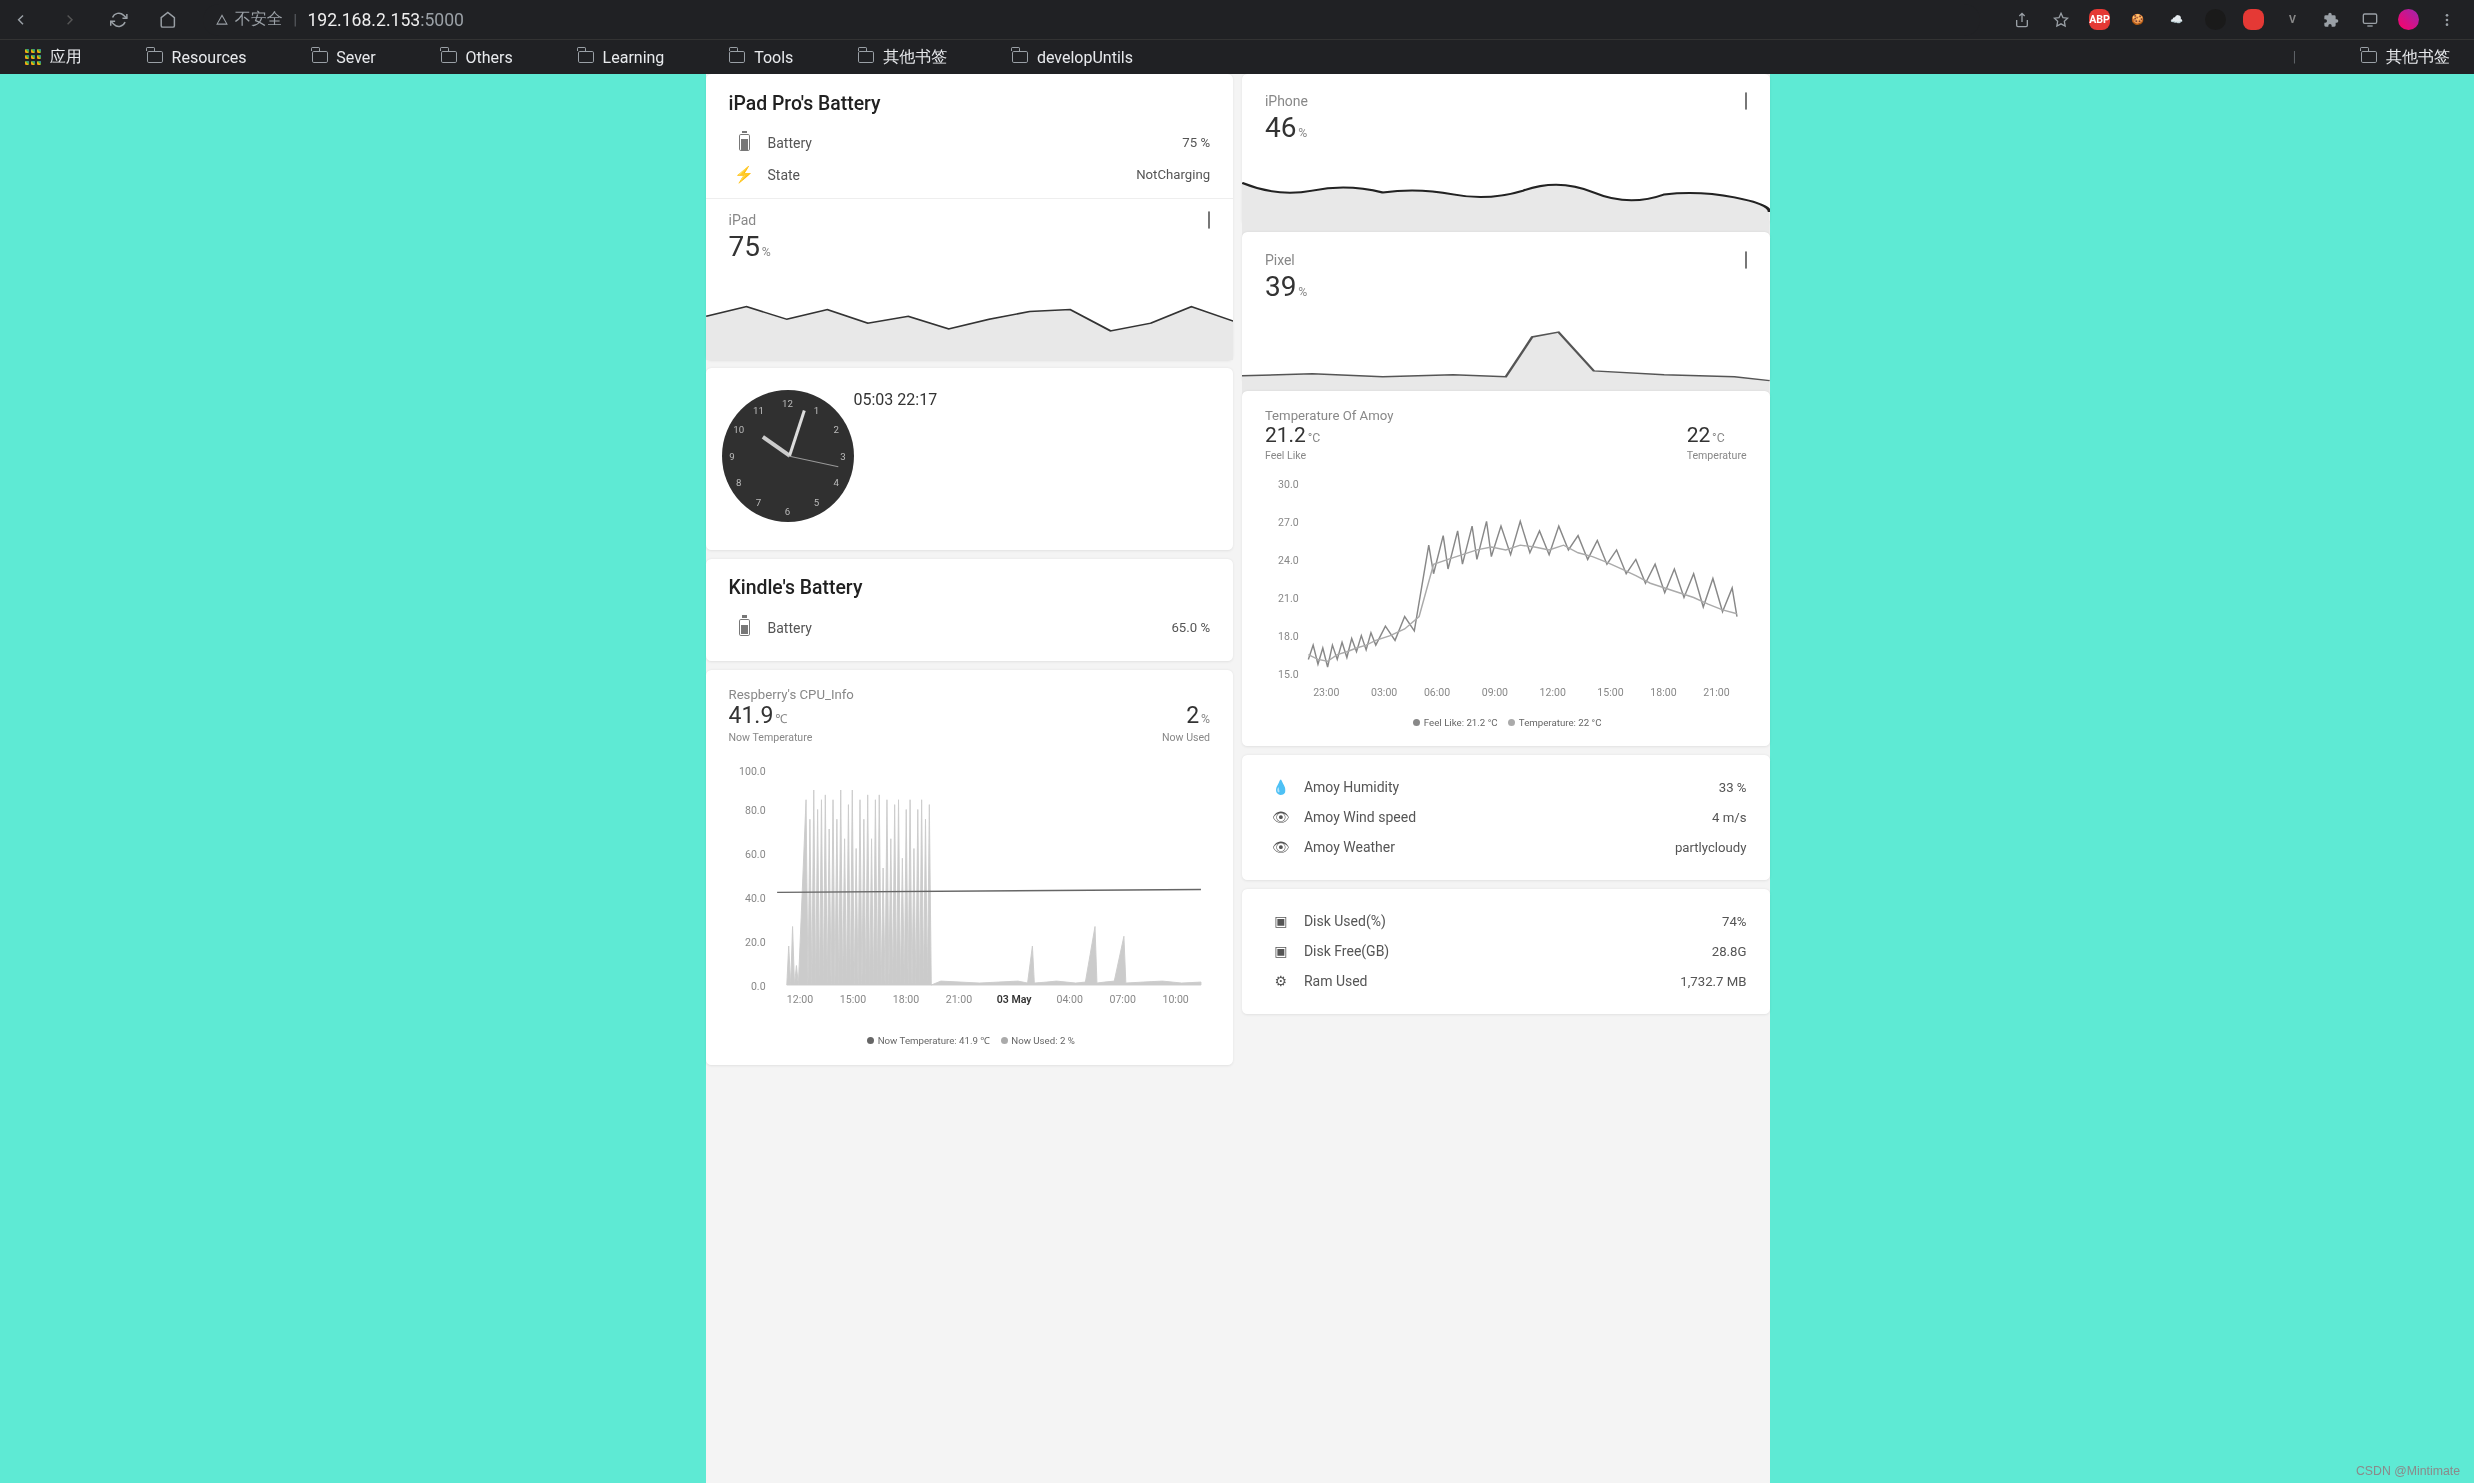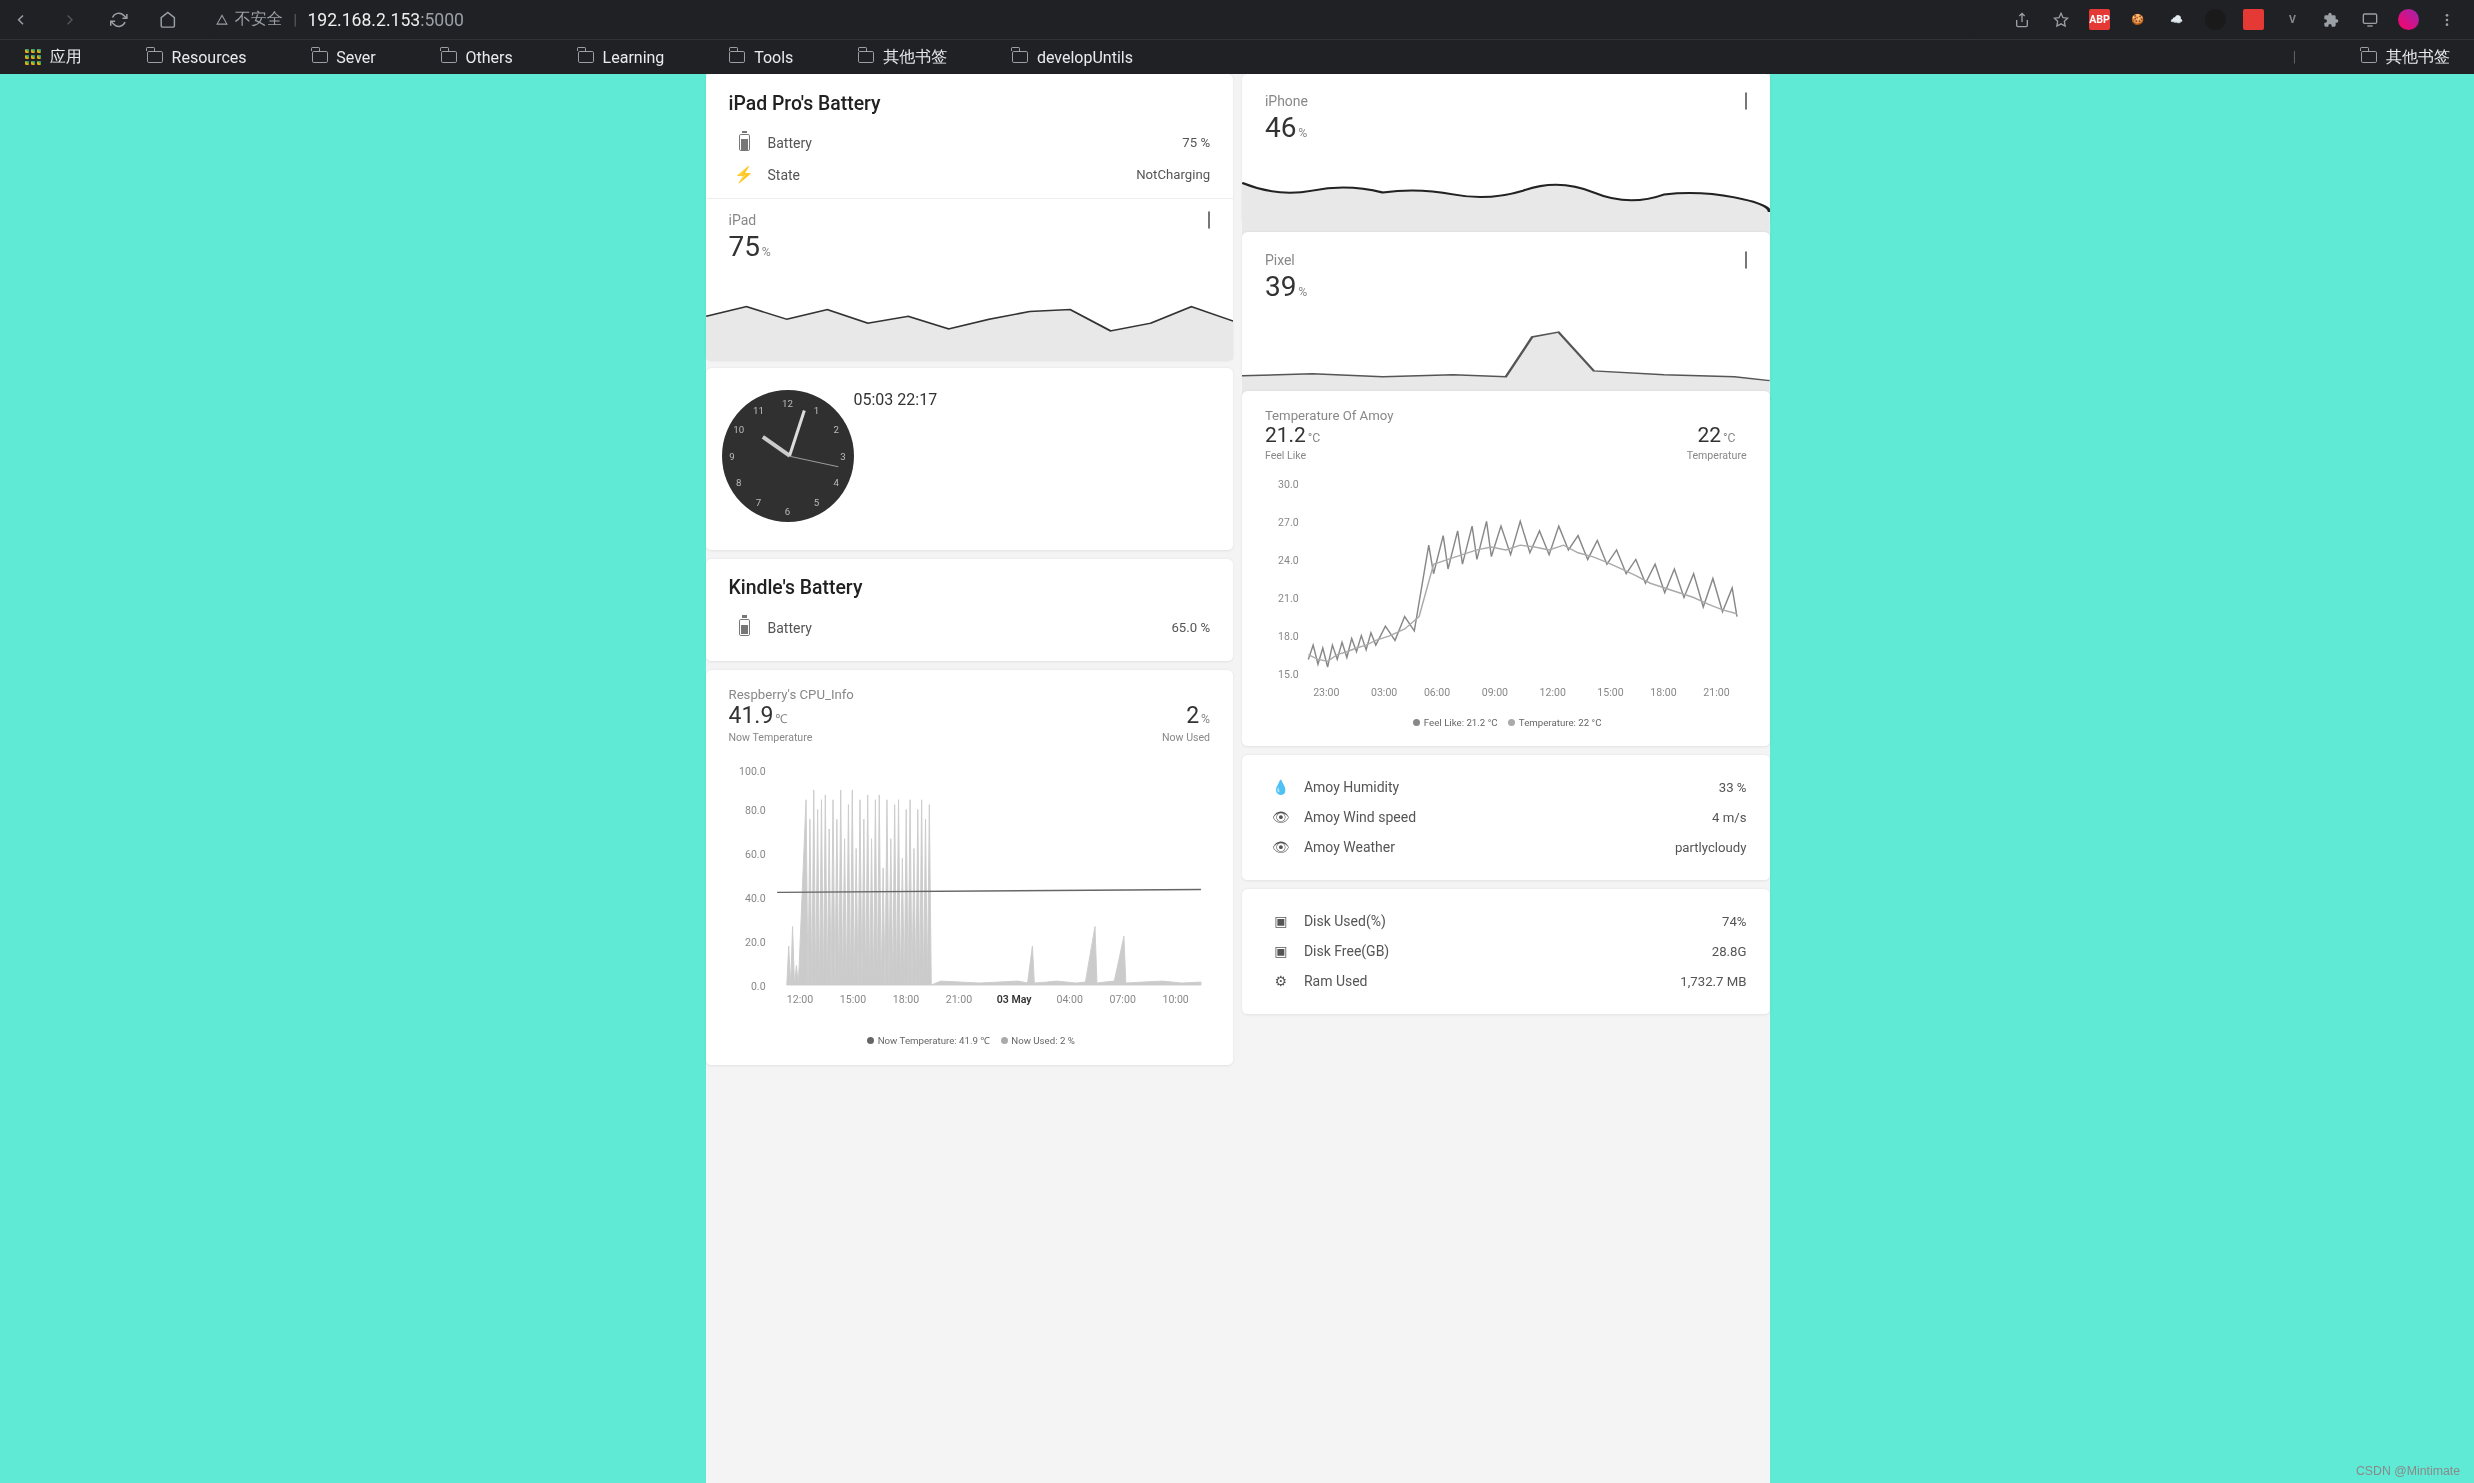--- a/index.html
+++ b/index.html
@@ -8,21 +8,21 @@
 .browser-chrome { width: 2475px; height: 1483px; background: #000; display: flex; flex-direction: column; }
 .browser-topbar { height: 39px; background: #202124; display: flex; align-items: center; padding: 0 10.6px; gap: 17.6px; }
 .nav-group { display: flex; align-items: center; gap: 28px; }
 .nav-btn { width: 21px; height: 21px; display: flex; align-items: center; justify-content: center; color: #9aa0a6; cursor: pointer; }
 .nav-btn.disabled { color: #555; }
 .addrbar { flex: 1; display: flex; align-items: center; background: #202124; border-radius: 17.6px; height: 32px; padding: 0 12.3px; gap: 10.6px; margin: 0 7px; }
 .security-ico { color: #9aa0a6; display:flex; align-items:center; gap:5.3px;}
 .addr-text { color: #eee; font-size: 17.6px; }
 .addr-text .dim { color: #9aa0a6; }
 .ext-group { display: flex; align-items: center; gap: 17.6px; padding: 0 7px; }
-.ext-ico { width: 21px; height: 21px; border-radius: 2px; display: flex; align-items: center; justify-content: center; font-size: 10.6px; font-weight: 700; color: #fff; }
+.ext-ico { width: 21px; height: 21px; border-radius: 8px; display: flex; align-items: center; justify-content: center; font-size: 10.6px; font-weight: 700; color: #fff; }
 
 .bookmarks-bar { height: 35px; background: #202124; display: flex; align-items: center; padding: 0 25px; gap: 21px; border-top: 0.9px solid #333;}
 .bm-app { display: flex; align-items: center; gap: 8.8px; color: #e8eaed; font-size: 16px; }
 .bm-folder { display: flex; align-items: center; gap: 8.8px; color: #e8eaed; font-size: 16px; cursor: pointer; padding-left: 44px; }
 .bm-sep { margin-left: auto; color: #5f6368; }
 .folder-ico { width:16px; height:12.3px; border:1.8px solid #9aa0a6; border-radius:1.8px; position:relative;}
 .folder-ico:before { content:""; position:absolute; top:-5.3px; left:-1.8px; width:7px; height:3.5px; border:1.8px solid #9aa0a6; border-bottom:none; border-radius:1.8px 1.8px 0 0;}
 .apps-ico { width:16px; height:16px; display:grid; grid-template-columns:repeat(3,1fr); gap:1.8px;}
 .apps-ico span { background:linear-gradient(45deg,#ea4335,#fbbc04,#34a853,#4285f4); border-radius:0.9px;}
 
@@ -331,21 +331,21 @@
               </div>
           </div>
 
           <div class="card">
             <div style="color:#888;font-size:13.2px">Temperature Of Amoy</div>
             <div class="dual-header">
               <div>
                   <div class="big-num" style="font-size:21px"><span>21.2</span><span class="unit">°C</span></div>
                   <div class="sub-lbl">Feel Like</div>
                 </div>
-              <div style="text-align:center">
+              <div style="text-align:left">
                   <div class="big-num" style="font-size:21px"><span>22</span><span class="unit">°C</span></div>
                   <div class="sub-lbl">Temperature</div>
                 </div>
             </div>
             <div class="chart-area">
               <svg viewBox="0 0 500 250" preserveAspectRatio="none">
                 <path d="M45,200 L50,185 L55,205 L60,188 L65,208 L70,185 L75,200 L80,182 L85,198 L90,178 L95,192 L100,175 L105,190 L110,172 L115,185 L125,165 L135,180 L145,155 L155,170 L170,80 L175,110 L185,70 L190,105 L200,65 L205,100 L215,60 L220,95 L230,55 L235,92 L245,60 L255,90 L265,55 L275,88 L285,65 L295,90 L305,60 L315,85 L325,70 L335,95 L345,75 L355,100 L365,85 L375,110 L385,95 L395,120 L405,100 L415,130 L425,105 L435,135 L445,110 L455,145 L465,115 L475,150 L485,125 L490,155" fill="none" stroke="#888" stroke-width="1.5"></path>
                 <path d="M45,195 L55,200 L65,202 L75,195 L85,192 L95,188 L105,185 L115,180 L130,175 L145,168 L160,155 L175,100 L190,95 L205,90 L220,85 L235,82 L250,85 L265,80 L280,82 L295,85 L310,80 L325,88 L340,92 L355,98 L370,105 L385,112 L400,120 L415,125 L430,130 L445,135 L460,142 L475,148 L490,152" fill="none" stroke="#aaa" stroke-width="1.5"></path>
                 <text x="35" y="220" font-size="11" fill="#888" text-anchor="end">15.0</text>
                   <text x="35" y="180" font-size="11" fill="#888" text-anchor="end">18.0</text>

